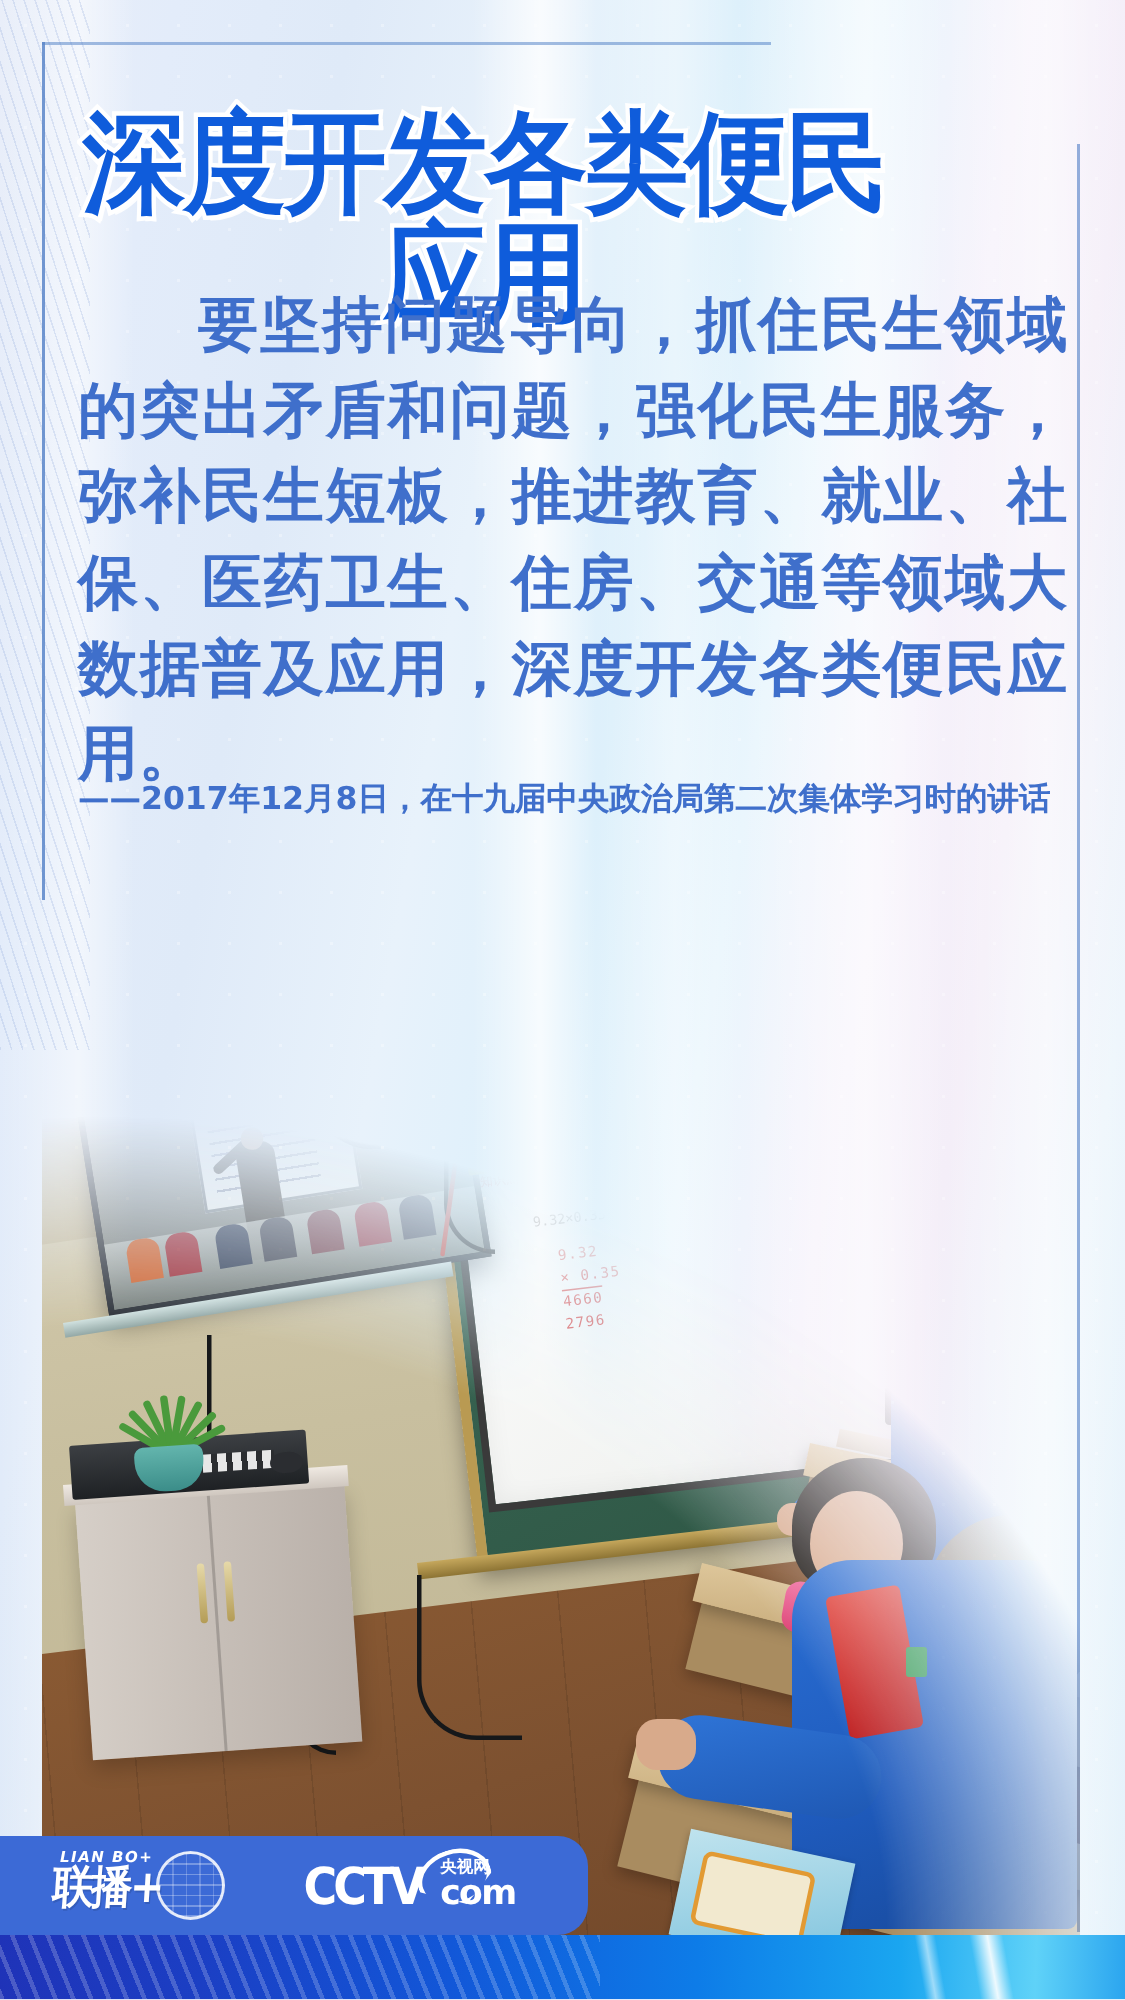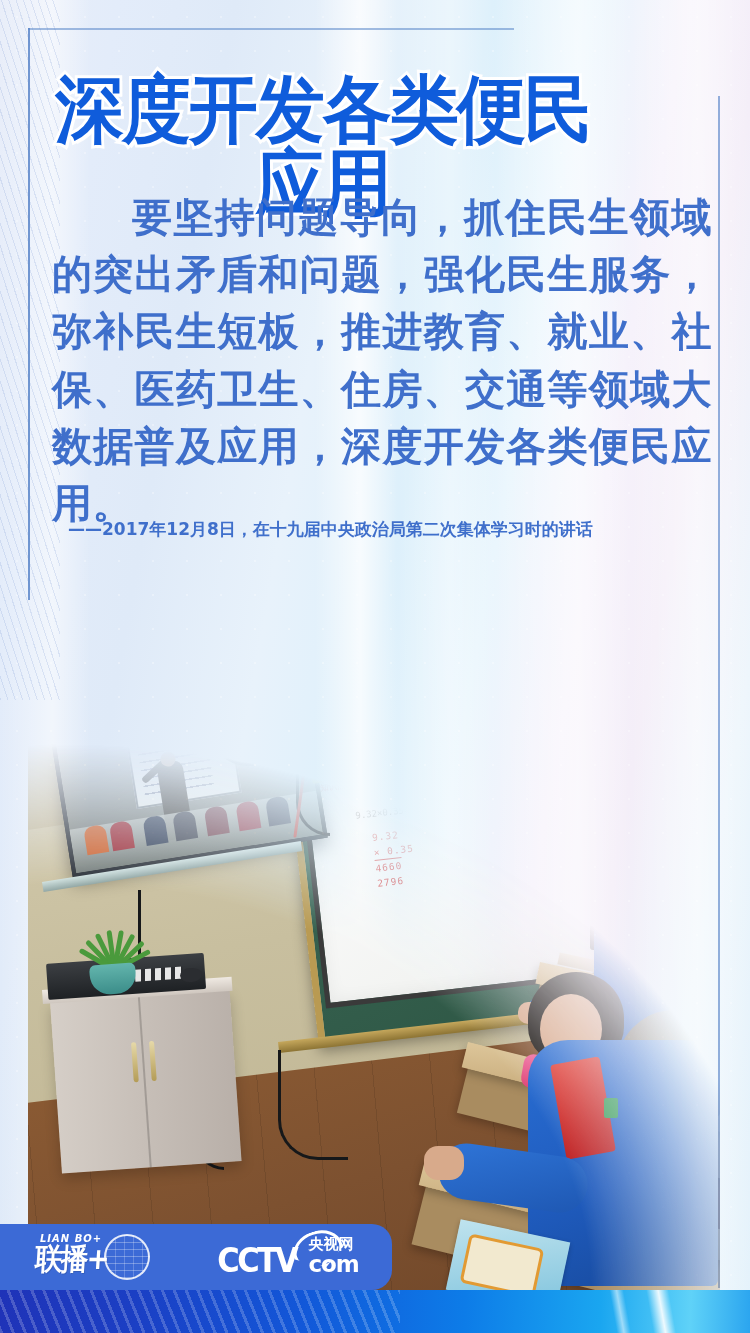--- a/index.html
+++ b/index.html
@@ -108,24 +108,24 @@
     font-size:40px;
     line-height:1.43;
     color:#3f6fcb;
     text-align:justify;
     text-justify:inter-character;
     text-indent:80px;
     letter-spacing:.5px;
   }
 
   .attrib{
-    position:absolute; left:68px; top:518px; width:650px;
+    position:absolute; left:52px; top:518px; width:650px;
     font-family:"DejaVu Sans","Liberation Sans",sans-serif;
     font-weight:bold;
-    font-size:17px;
+    font-size:21px;
     line-height:1.34;
     color:#3f6fcb;
   }
 
   
   .photo{
     position:absolute;
     left:28px; top:590px; width:692px; height:700px;
     overflow:hidden;
     -webkit-mask-image:
@@ -506,37 +506,37 @@
   }
   .lb-cn{
     position:absolute; left:0; top:10px;
     font-family:"DejaVu Sans",sans-serif; font-weight:bold;
     font-size:30px; line-height:1; color:#fff;
     letter-spacing:-2px; transform:scaleX(.92) skewX(-4deg);
     transform-origin:0 0;
     text-shadow:1px 1px 0 rgba(0,0,0,.12);
   }
   .logo-cctv{
-    position:relative; margin-left:69px; display:flex; align-items:flex-end;
+    position:relative; margin-left:54px; display:flex; align-items:flex-end;
   }
   .cctv-mark{
     font-family:"DejaVu Sans",sans-serif; font-weight:bold;
     font-size:34px; line-height:1; color:#fff;
     letter-spacing:-3px; transform:scaleX(.9);
   }
   .cctv-ellipse{
     position:absolute; left:80px; top:-6px; width:50px; height:38px;
     border:3px solid #fff; border-radius:50%;
     transform:rotate(-18deg);
     clip-path:polygon(0 0,100% 0,100% 60%,55% 100%,0 55%);
   }
   .cctv-right{ margin-left:8px; }
   .cctv-cn{
     font-family:"DejaVu Sans",sans-serif; font-weight:bold;
-    font-size:15px; line-height:1; color:#fff; letter-spacing:0px;
+    font-size:11px; line-height:1; color:#fff; letter-spacing:0px;
   }
   .cctv-com{
     font-family:"DejaVu Sans",sans-serif; font-weight:bold;
     font-size:23px; line-height:1.1; color:#fff; letter-spacing:-1px;
   }
 </style>
 </head>
 <body>
 
 <div id="poster">

